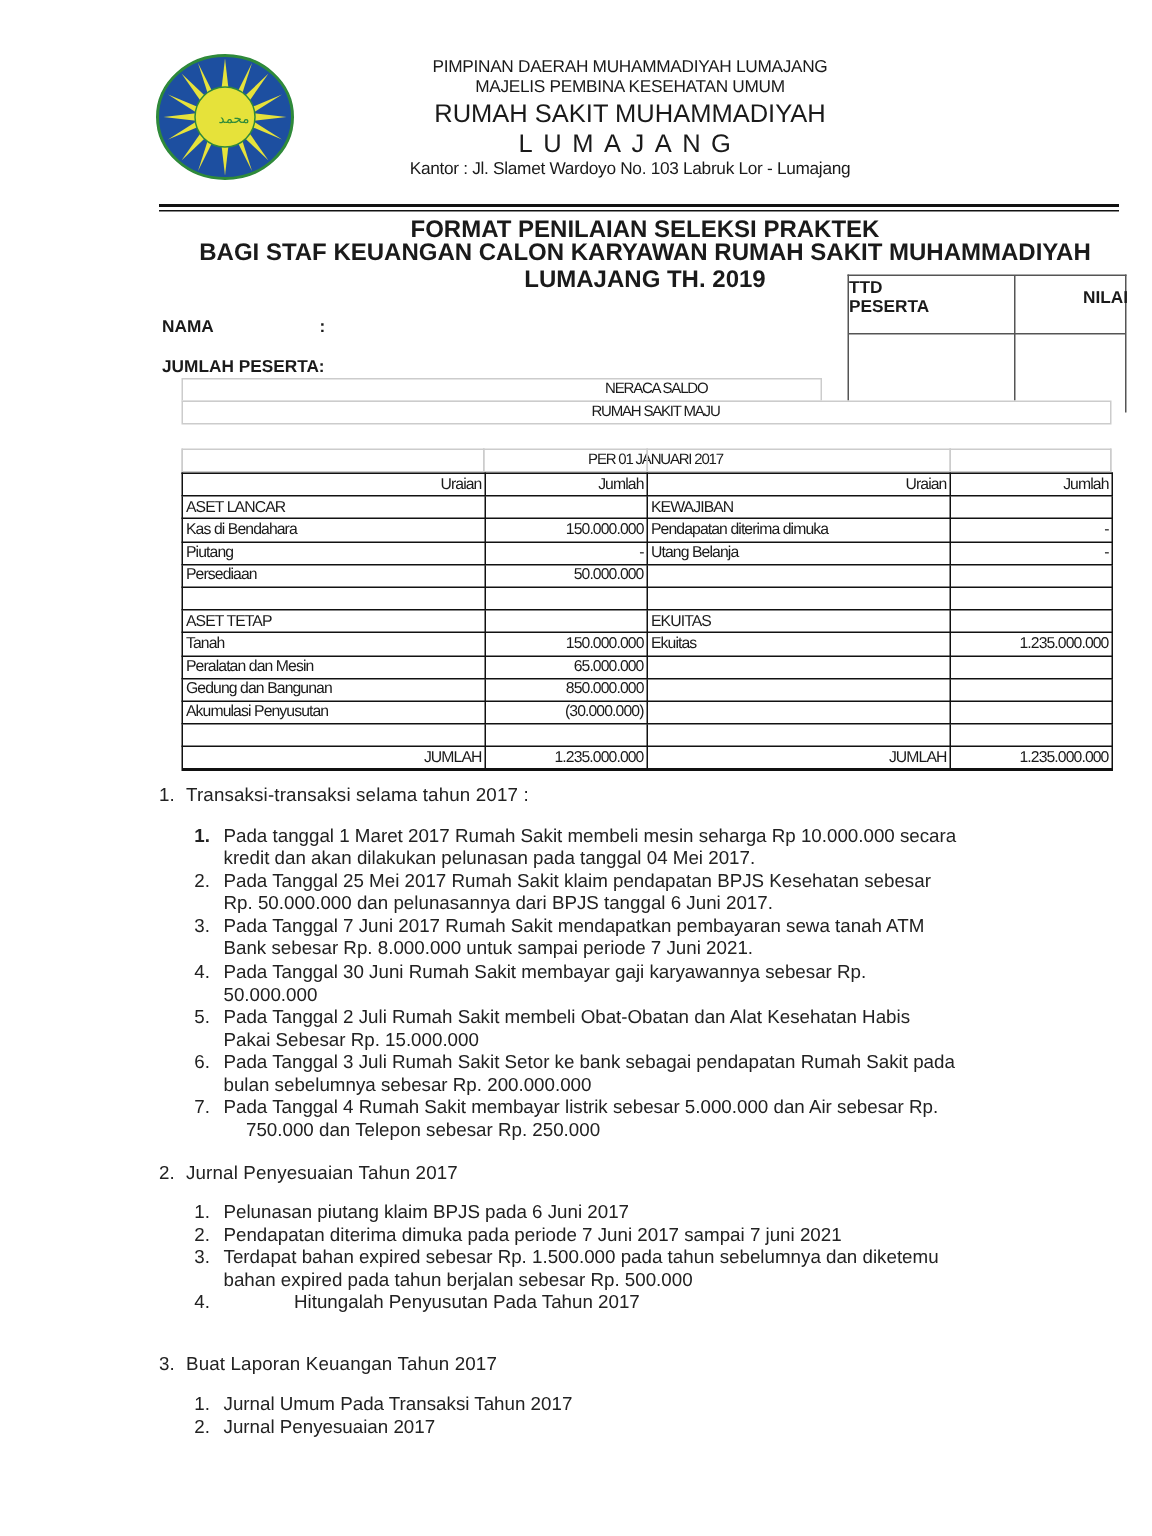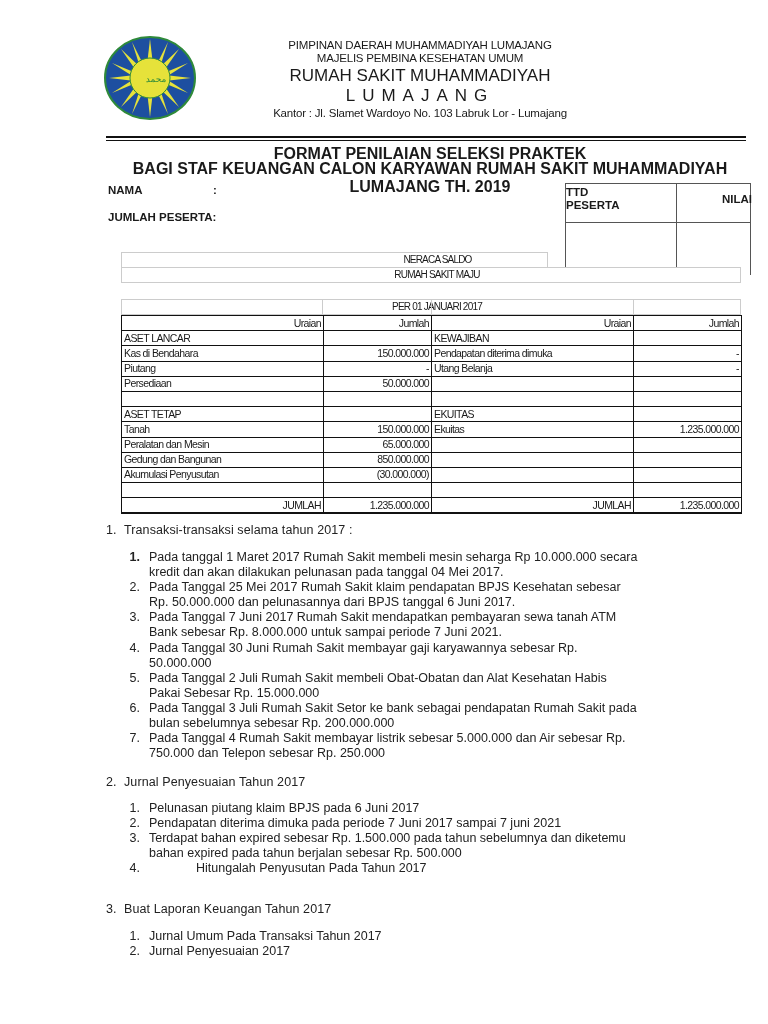--- a/index.html
+++ b/index.html
@@ -14,21 +14,21 @@
   .lh4 { top: 86px; font-size: 17px; letter-spacing: 7px; }
   .lh5 { top: 107px; font-size: 11.5px; letter-spacing: -0.2px; }
   .rule1 { position: absolute; left: 106px; top: 136px; width: 640px; height: 2px; background: #111; }
   .rule2 { position: absolute; left: 106px; top: 140px; width: 640px; height: 1px; background: #111; }
 
   
   .title { position: absolute; left: 100px; width: 660px; text-align: center; font-weight: bold; font-size: 16px; }
   .t1 { top: 145px; }
   .t2 { top: 160px; }
 
-  .lbl { position: absolute; font-weight: bold; font-size: 11.5px; }
+  .lbl { position: absolute; font-weight: bold; font-size: 11.5px; margin-top: 28px; }
   .nama { left: 108px; top: 184px; }
   .nama-colon { left: 213px; top: 184px; }
   .nomor { left: 108px; top: 211px; }
 
   
   .ttd-box { position: absolute; left: 565px; top: 183px; width: 186px; height: 92px; border: 1px solid #555; border-bottom: none; box-sizing: border-box; }
   .ttd-box .vline { position: absolute; left: 110px; top: 0; width: 1px; height: 100%; background: #555; }
   .ttd-box .hline { position: absolute; left: 0; top: 38px; width: 100%; height: 1px; background: #555; }
   .ttd-lbl { position: absolute; left: 0; top: 2px; width: 110px; font-weight: bold; font-size: 11.5px; line-height: 13px; }
   .nilai-lbl { position: absolute; left: 111px; top: 9px; width: 75px; text-align: right; font-weight: bold; font-size: 11.5px; }
@@ -242,21 +242,21 @@
       <span class="tx" style="top: 15.1px;">Pakai Sebesar Rp. 15.000.000</span>
     </div>
     <div class="sub" style="left: 124px; top: 701px;">
       <span class="n">6.</span>
       <span class="tx" style="top: 0px;">Pada Tanggal 3 Juli Rumah Sakit Setor ke bank sebagai pendapatan Rumah Sakit pada</span>
       <span class="tx" style="top: 15.1px;">bulan sebelumnya sebesar Rp. 200.000.000</span>
     </div>
     <div class="sub" style="left: 124px; top: 731.2px;">
       <span class="n">7.</span>
       <span class="tx" style="top: 0px;">Pada Tanggal 4 Rumah Sakit membayar listrik sebesar 5.000.000 dan Air sebesar Rp.</span>
-      <span class="tx" style="top: 15.1px;">750.000 dan Telepon sebesar Rp. 250.000</span>
+      <span class="tx" style="top: 15.1px; margin-left: 15px;">750.000 dan Telepon sebesar Rp. 250.000</span>
     </div>
     <div class="q" style="left: 106px; top: 775px;">
       <span class="num">2.</span>
       <span class="txt">Jurnal Penyesuaian Tahun 2017</span>
     </div>
     <div class="sub" style="left: 124px; top: 801px;">
       <span class="n">1.</span>
       <span class="tx" style="top: 0px;">Pelunasan piutang klaim BPJS pada 6 Juni 2017</span>
     </div>
     <div class="sub" style="left: 124px; top: 816.1px;">

